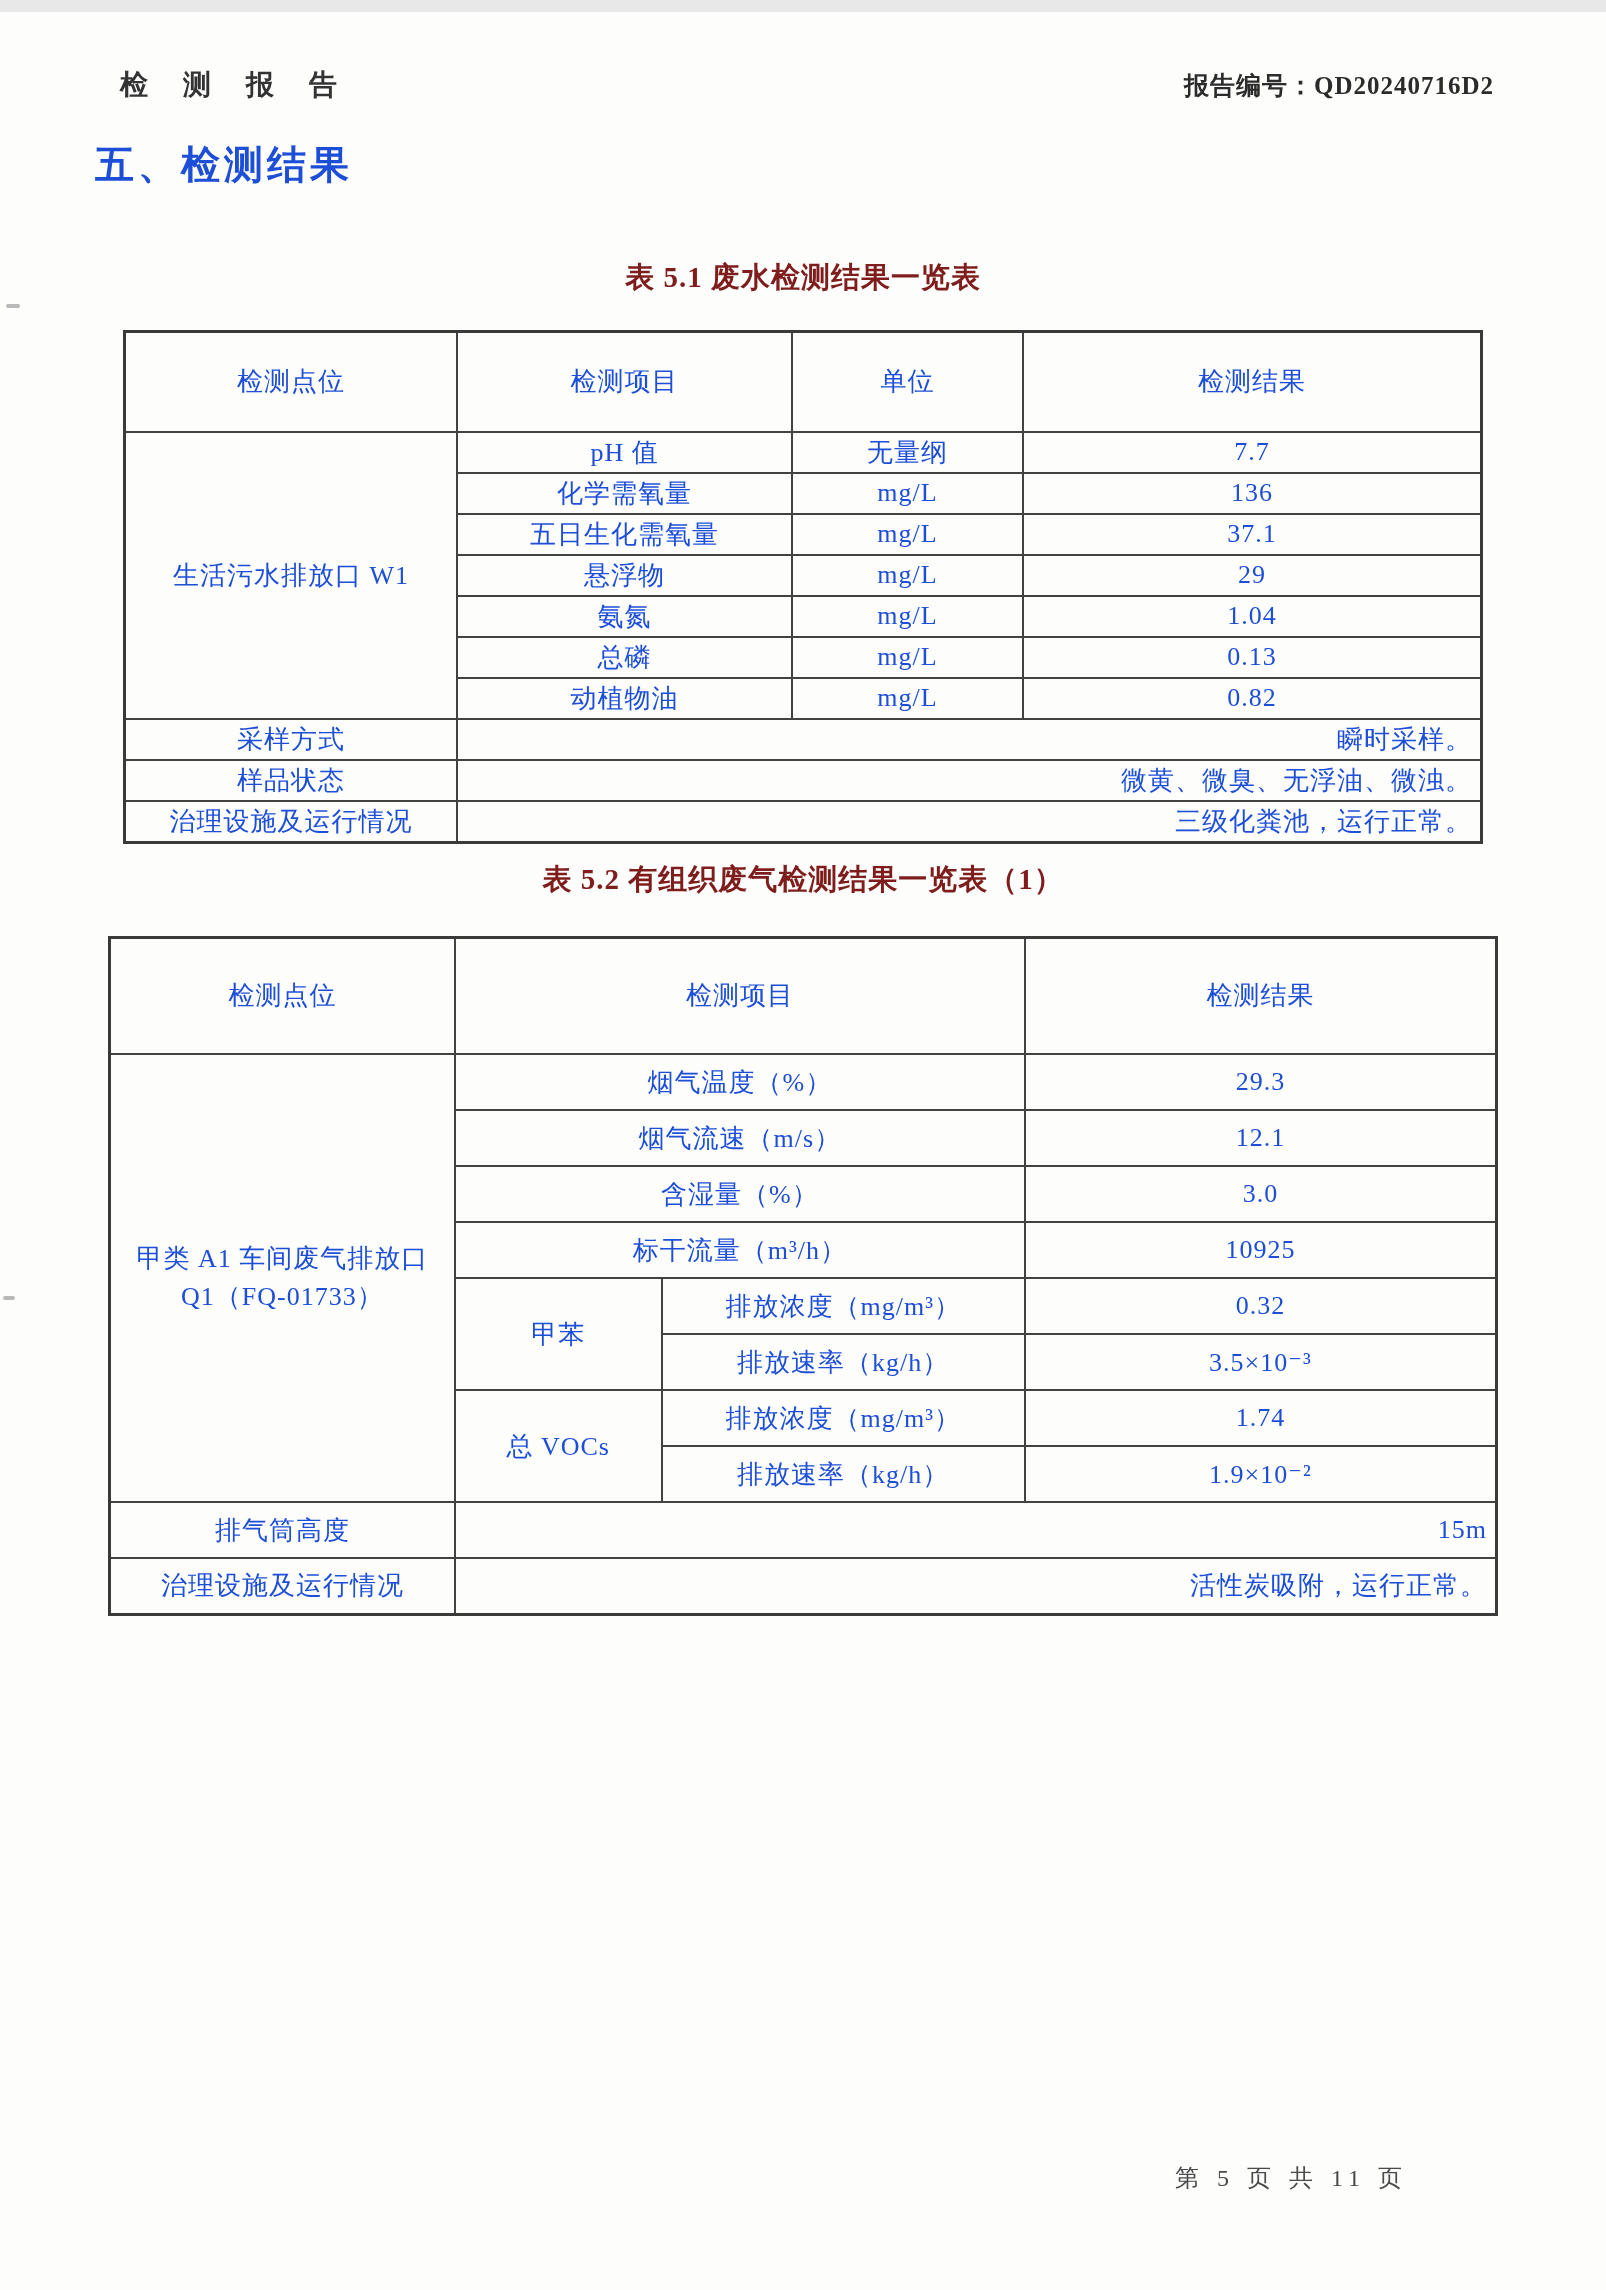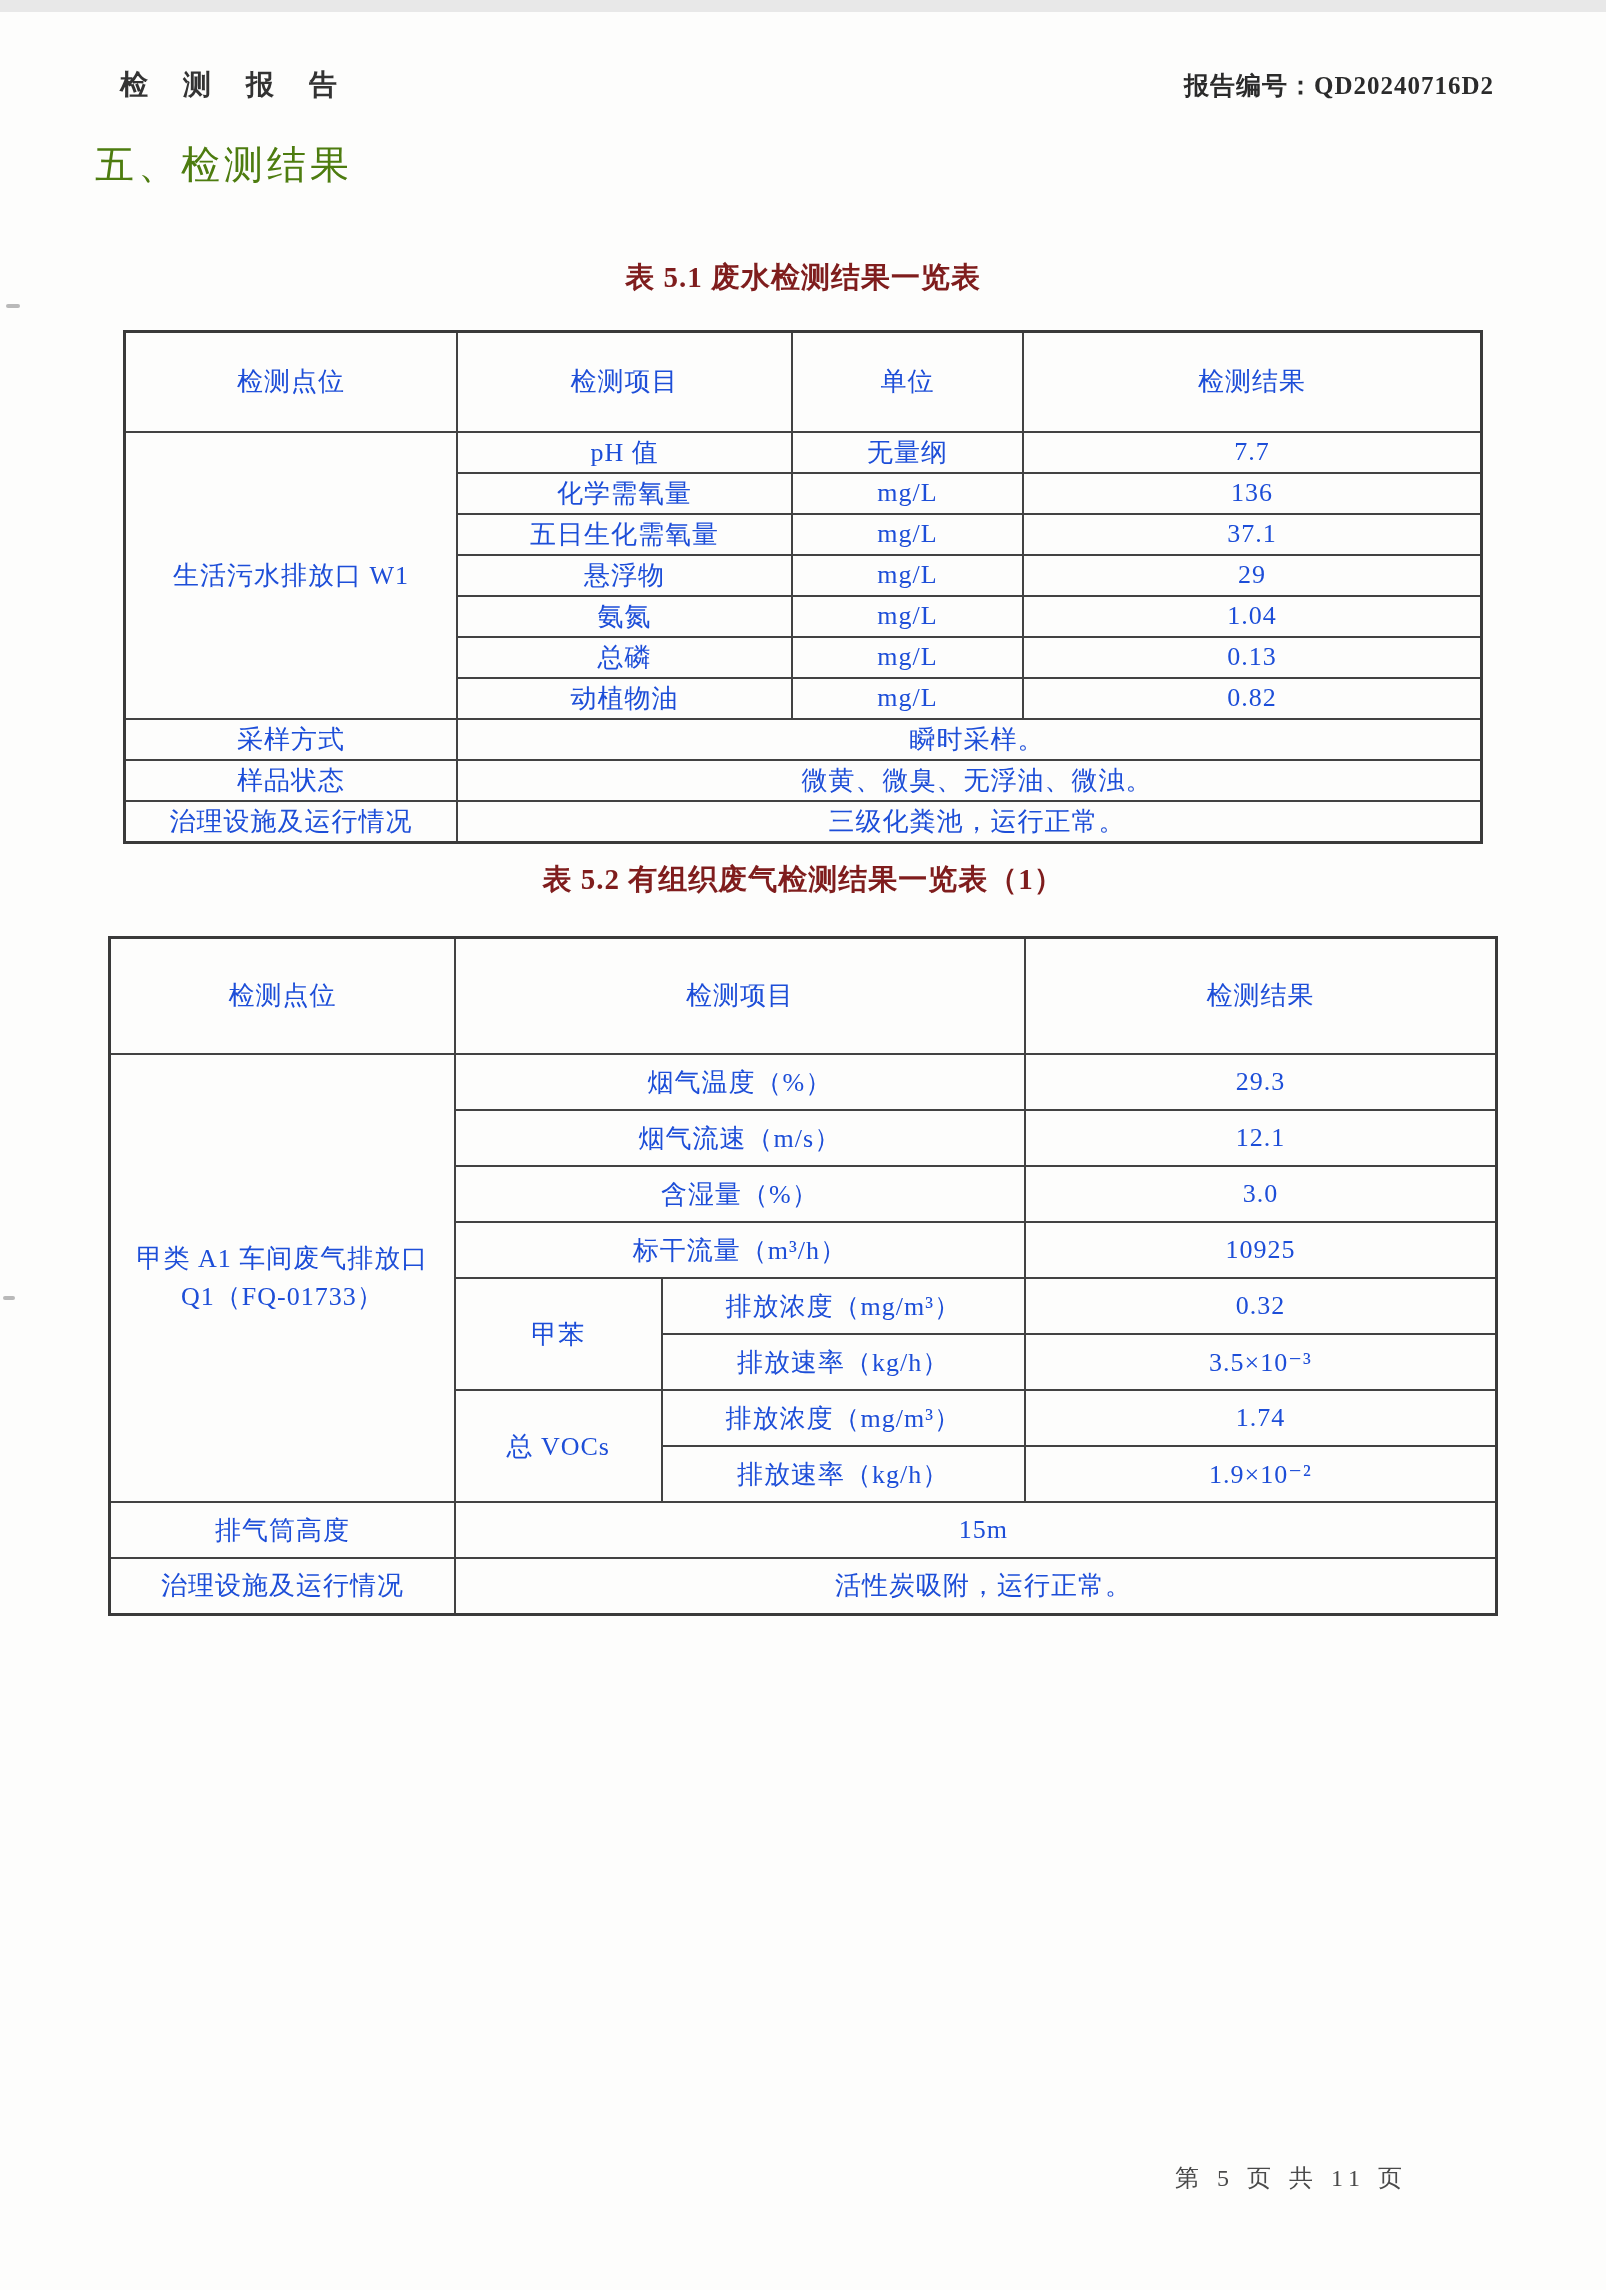--- a/index.html
+++ b/index.html
@@ -15,40 +15,40 @@
   .mark2 { left:3px; top:1284px; width:12px; height:4px; }
 
   .doc-header {
     display:flex; justify-content:space-between; align-items:baseline;
     padding:54px 112px 0 120px;
   }
   .doc-title { font-size:28px; font-weight:bold; letter-spacing:14px; color:#333; }
   .report-no { font-size:25px; font-weight:700; color:#2b2b2b; letter-spacing:1px; }
 
   .section-title {
-    margin:34px 0 0 95px; font-size:39px; font-weight:normal; color:#4d7c0f;
+    margin:34px 0 0 95px; font-size:39px; font-weight:bold; color:#1d4ed8;
     letter-spacing:4px;
   }
 
   .tbl-title { text-align:center; font-weight:bold; color:#7f1d1d; font-size:29px; letter-spacing:1px; }
   .t1-title { margin-top:66px; }
   .t2-title { margin-top:16px; }
 
   table { border-collapse:collapse; margin:0 auto; table-layout:fixed; }
   td {
     border:2px solid #424242; text-align:center; vertical-align:middle;
     font-size:26px; color:#1d4ed8; padding:2px 8px; letter-spacing:1px;
   }
   .t1 { width:1360px; margin-top:32px; border:3px solid #3a3a3a; }
   .t2 { width:1390px; margin-top:36px; border:3px solid #3a3a3a; }
   .t1 tr.head td { height:100px; }
   .t1 td { height:39px; }
   .t2 tr.head td { height:117px; }
   .t2 td { height:56px; }
-  td.left { text-align:center; padding-left:24px; }
+  td.left { text-align:right; padding-left:24px; }
   .site-cell div { line-height:1.45; }
 
   .page-footer {
     position:absolute; right:198px; top:2150px;
     font-size:24px; color:#4a4a4a; letter-spacing:6px;
   }
 </style>
 </head>
 <body>
 

